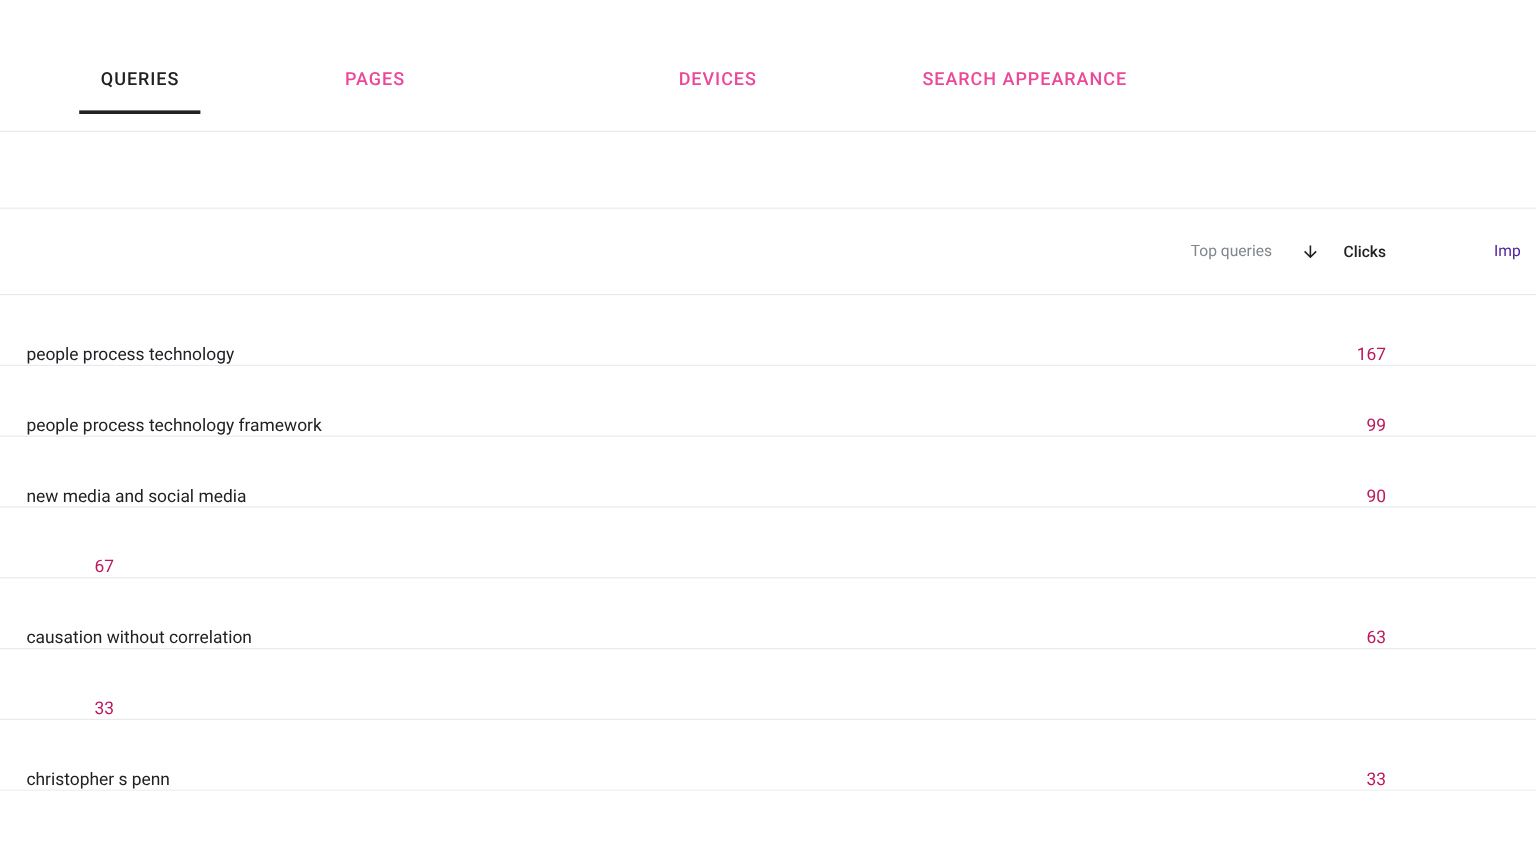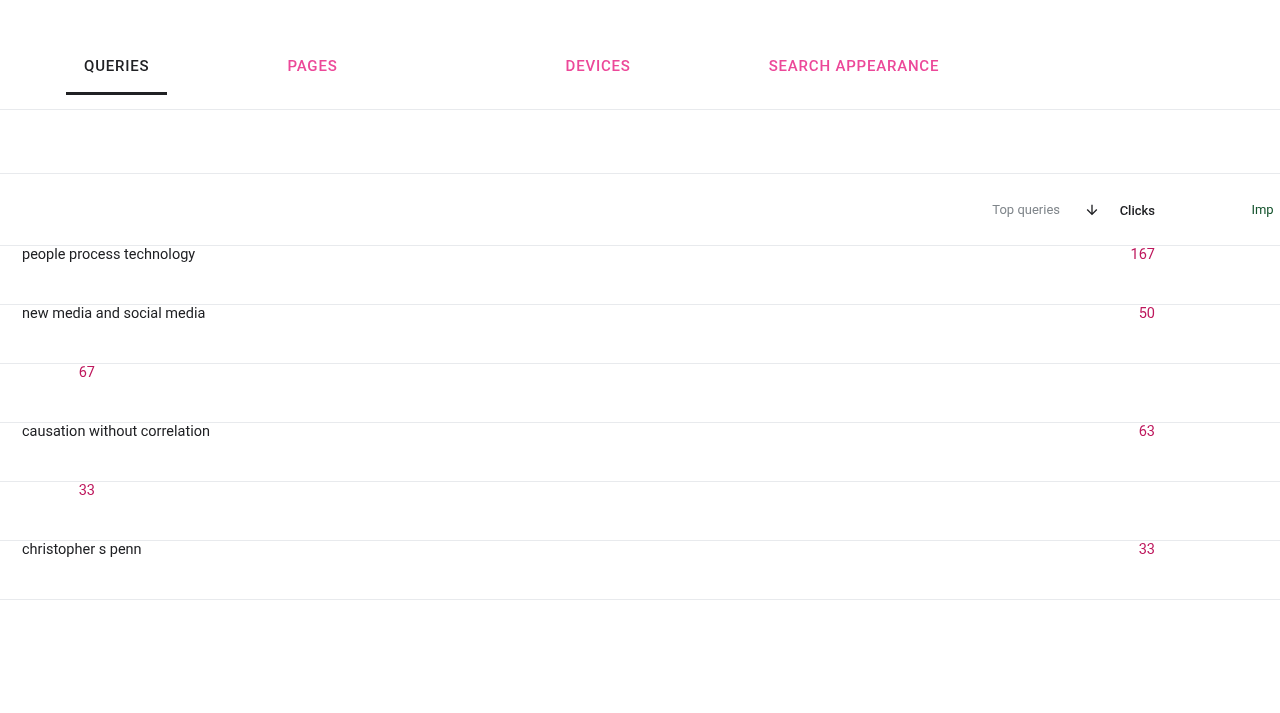--- a/index.html
+++ b/index.html
@@ -78,38 +78,38 @@
       gap: 20px;
       color: #202124;
       font-weight: 500;
       font-size: 13px;
     }
     .col-clicks.header-cell {
       cursor: pointer;
     }
     .col-impressions {
       flex: 1;
-      text-align: center;
+      text-align: left;
       padding-left: 90px;
-      color: #14532d;
+      color: #4c1d95;
       overflow: hidden;
     }
     .arrow-down-icon {
       display: inline-flex;
       align-items: center;
     }
     .arrow-down-icon svg {
       width: 16px;
       height: 16px;
       fill: #202124;
     }
 
     .table-row {
       display: flex;
-      align-items: flex-start;
+      align-items: flex-end;
       height: 59px;
       border-bottom: 1px solid #e8eaed;
       font-size: 14.5px;
       color: #202124;
     }
     .cell-query {
       flex: 0 0 1060px;
       padding-left: 22px;
     }
     .cell-clicks {
@@ -147,22 +147,26 @@
   </div>
   <div class="col-impressions">Imp</div>
 </div>
 
 <div id="rows-container">
     <div class="table-row">
       <div class="cell-query">people process technology</div>
       <div class="cell-clicks">167</div>
     </div>
     <div class="table-row">
+      <div class="cell-query">people process technology framework</div>
+      <div class="cell-clicks">99</div>
+    </div>
+    <div class="table-row">
       <div class="cell-query">new media and social media</div>
-      <div class="cell-clicks">50</div>
+      <div class="cell-clicks">90</div>
     </div>
     <div class="table-row">
       <div class="cell-clicks">67</div>
     </div>
     <div class="table-row">
       <div class="cell-query">causation without correlation</div>
       <div class="cell-clicks">63</div>
     </div>
     <div class="table-row">
       <div class="cell-clicks">33</div>

